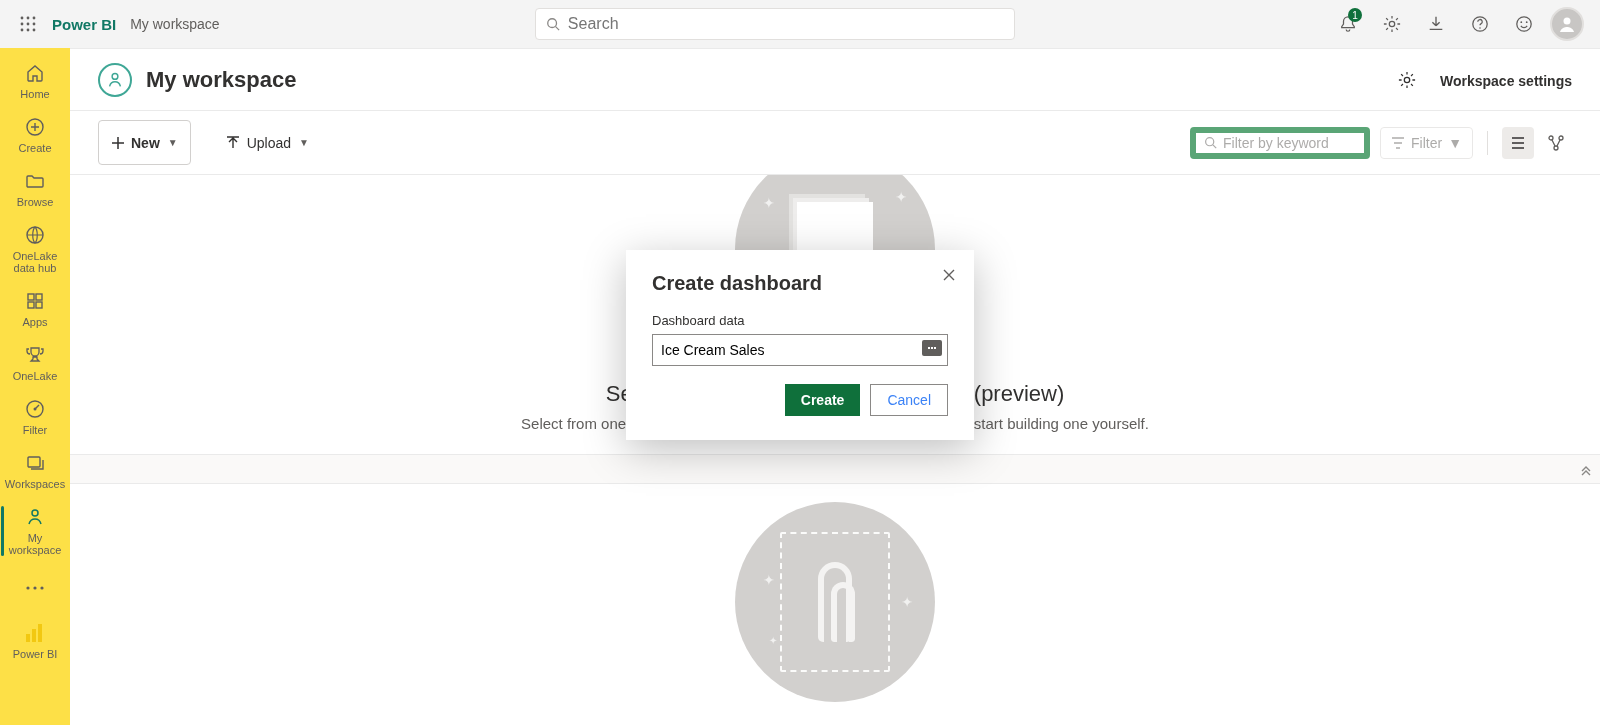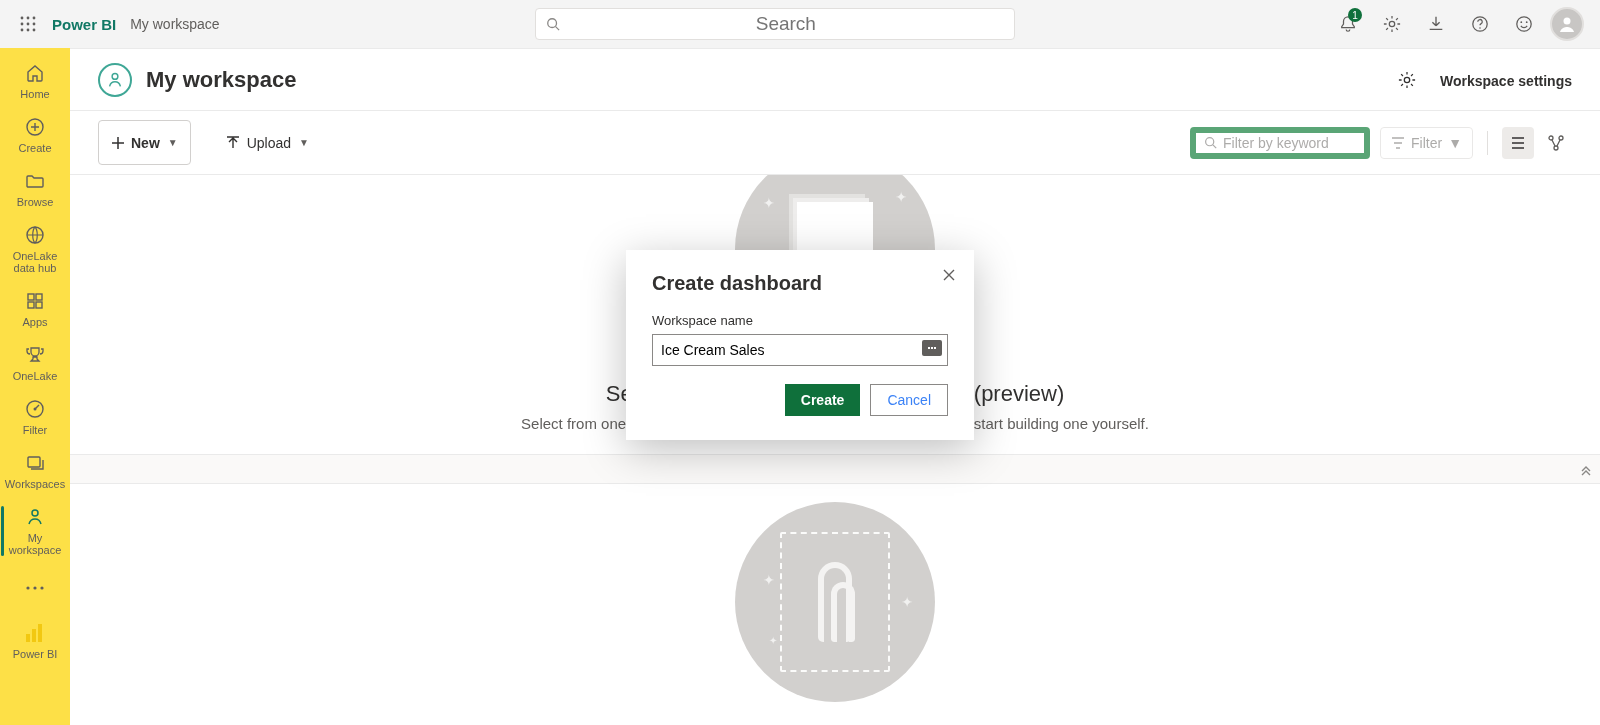--- a/index.html
+++ b/index.html
@@ -5,21 +5,21 @@
   * { box-sizing: border-box; margin: 0; padding: 0; font-family: 'Segoe UI', Tahoma, sans-serif; }
   body { width: 1600px; height: 725px; background: #f4f4f4; overflow: hidden; position: relative; color: #323130; }
 
   
   .topbar { height: 48px; display: flex; align-items: center; padding: 0 8px; background: #f4f4f4; }
   .topbar .waffle { width: 40px; display:flex; justify-content:center; }
   .topbar .brand { color: #117865; font-size: 15px; font-weight: 600; margin-left: 4px; margin-right: 14px; }
   .topbar .crumb { color: #605e5c; font-size: 14px; }
   .topbar .search-wrap { flex:1; display:flex; justify-content:center; }
   .topbar .search { width: 480px; height: 32px; background: #fff; border: 1px solid #e1dfdd; border-radius: 4px; display:flex; align-items:center; padding: 0 10px; color:#8a8886; }
-  .topbar .search input { border:none; outline:none; font-size:19px; margin-left:8px; flex:1; color:#4c1d95; background:transparent;text-align:center; }
+  .topbar .search input { border:none; outline:none; font-size:16px; margin-left:8px; flex:1; color:#4c1d95; background:transparent; }
   .topbar .right { display:flex; align-items:center; gap: 8px; padding-right: 8px; }
   .topbar .iconbtn { width: 36px; height: 36px; display:flex; align-items:center; justify-content:center; color:#605e5c; border-radius:4px; cursor:pointer; position:relative; }
   .badge { position:absolute; top:2px; right:4px; background:#0f703b; color:#fff; font-size:10px; border-radius:8px; min-width:14px; height:14px; display:flex; align-items:center; justify-content:center; padding:0 3px; }
   .avatar { width: 34px; height: 34px; border-radius: 50%; background:#c8c6c4; display:flex; align-items:center; justify-content:center; color:#fff; border:2px solid #e1dfdd; }
 
   
   .leftrail { position:absolute; top:48px; left:0; bottom:0; width: 70px; background:#fde047; display:flex; flex-direction:column; align-items:center; padding-top:6px; }
   .rail-item { width:68px; display:flex; flex-direction:column; align-items:center; justify-content:center; padding:8px 2px; color:#605e5c; font-size:11px; text-align:center; cursor:pointer; position:relative; }
   .rail-item .ic { height:22px; display:flex; align-items:center; justify-content:center; margin-bottom:4px; }
   .rail-item.active::before { content:""; position:absolute; left:0; top:8px; bottom:8px; width:3px; background:#117865; border-radius:2px; }
@@ -344,21 +344,21 @@
 </div>
 
 <div class="modal-backdrop">
   <div class="modal">
     <span class="close">
       <svg width="14" height="14" viewBox="0 0 14 14">
           <path d="M2 2l10 10M12 2L2 12" stroke="#605e5c" stroke-width="1.4"></path>
         </svg>
     </span>
     <h2>Create dashboard</h2>
-    <label>Workspace name</label>
+    <label>Dashboard data</label>
     <div class="field">
       <input type="text" value="Ice Cream Sales" style="">
       <span class="kbd-ic">
           <span></span>
           <span></span>
           <span></span>
         </span>
     </div>
     <div class="actions">
       <button class="primary">Create</button>

